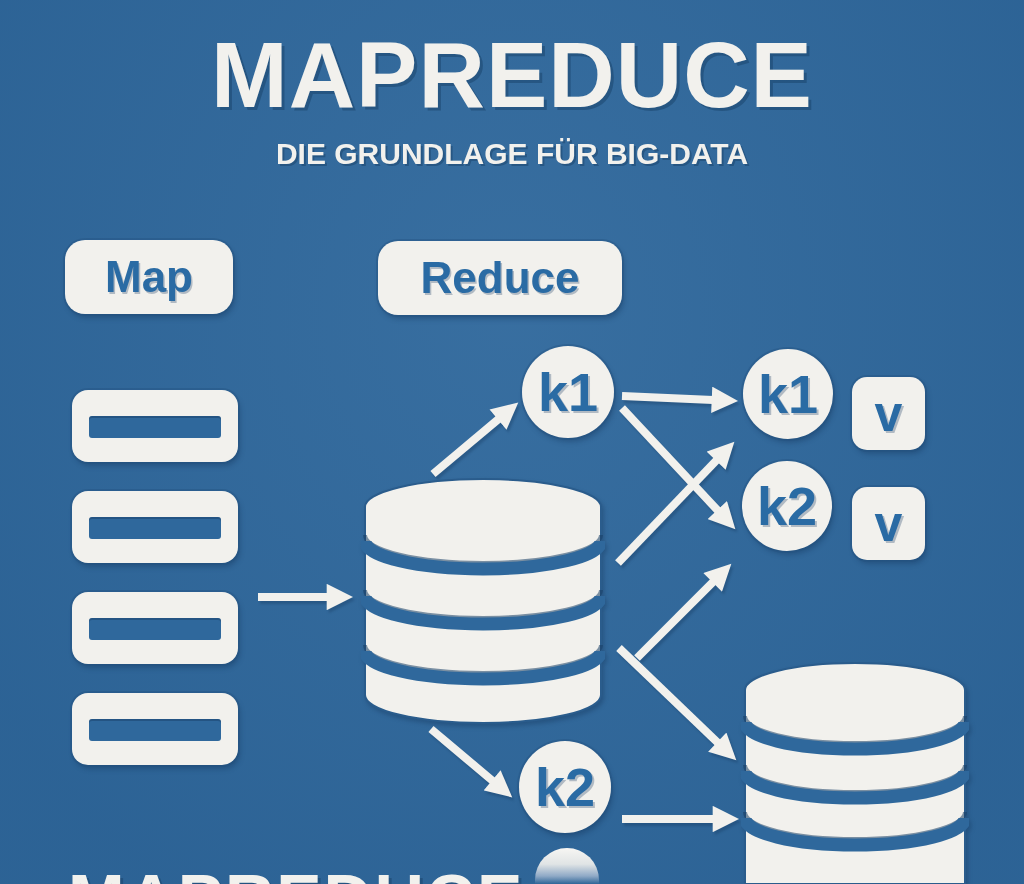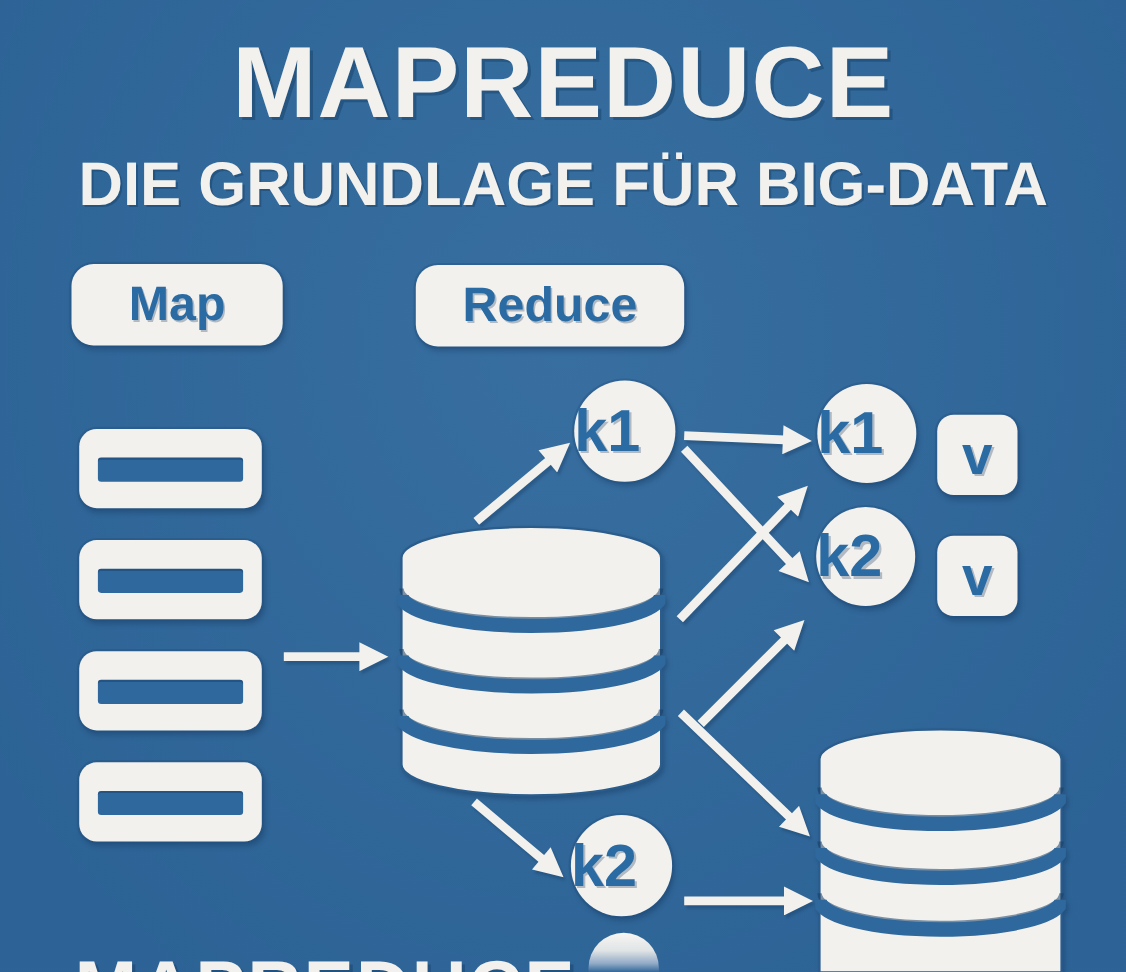--- a/index.html
+++ b/index.html
@@ -13,51 +13,51 @@
   }
   .title{
     position:absolute;left:0;top:29px;width:100%;
     text-align:center;color:#F2F1ED;font-weight:bold;
     font-size:92px;line-height:1;letter-spacing:1px;
     text-shadow:3px 3px 0 rgba(22,62,100,.45);
   }
   .subtitle{
     position:absolute;left:0;top:139px;width:100%;
     text-align:center;color:#F2F1ED;font-weight:bold;
-    font-size:56px;line-height:1;letter-spacing:0px;
+    font-size:30px;line-height:1;letter-spacing:0px;
     text-shadow:2px 2px 0 rgba(22,62,100,.45);
   }
   .stage-label{
     position:absolute;display:flex;align-items:center;justify-content:center;
     background:#F2F1ED;border-radius:20px;
     color:#2A6BA4;font-weight:bold;font-size:44px;
     box-shadow:0 0 0 2px rgba(35,80,125,.35), 2px 4px 5px rgba(18,50,85,.35);
     text-shadow:1.5px 1.5px 0 rgba(25,60,100,.3);
   }
-  .stage-map{left:65px;top:240px;width:192px;height:74px;}
+  .stage-map{left:65px;top:240px;width:168px;height:74px;}
   .stage-shuffle{left:378px;top:241px;width:244px;height:74px;}
   .stage-reduce{left:737px;top:242px;width:220px;height:74px;}
 
   .records{
     position:absolute;left:72px;top:390px;width:166px;
     display:flex;flex-direction:column;gap:29px;
   }
   .record{
     position:relative;width:166px;height:72px;
     background:#F2F1ED;border-radius:16px;
     box-shadow:0 0 0 2px rgba(35,80,125,.35), 2px 4px 5px rgba(18,50,85,.35);
   }
   .record-inner{
     position:absolute;left:17px;top:26px;width:132px;height:22px;
     background:#2F689C;border-radius:3px;
     box-shadow:inset 0 2px 0 rgba(18,50,85,.35);
   }
 
   .key-circle{
-    position:absolute;display:flex;align-items:center;
+    position:absolute;display:flex;align-items:center;justify-content:center;
     background:#F2F1ED;border-radius:50%;
     color:#2A6BA4;font-weight:bold;font-size:54px;
     box-shadow:0 0 0 2px rgba(35,80,125,.35), 2px 4px 5px rgba(18,50,85,.35);
     text-shadow:2px 2px 0 rgba(25,60,100,.3);
   }
   .shuffle-k1{left:522px;top:346px;width:92px;height:92px;}
   .shuffle-k2{left:519px;top:741px;width:92px;height:92px;}
   .reduce-k1{left:743px;top:349px;width:90px;height:90px;}
   .reduce-k2{left:742px;top:461px;width:90px;height:90px;}
 

